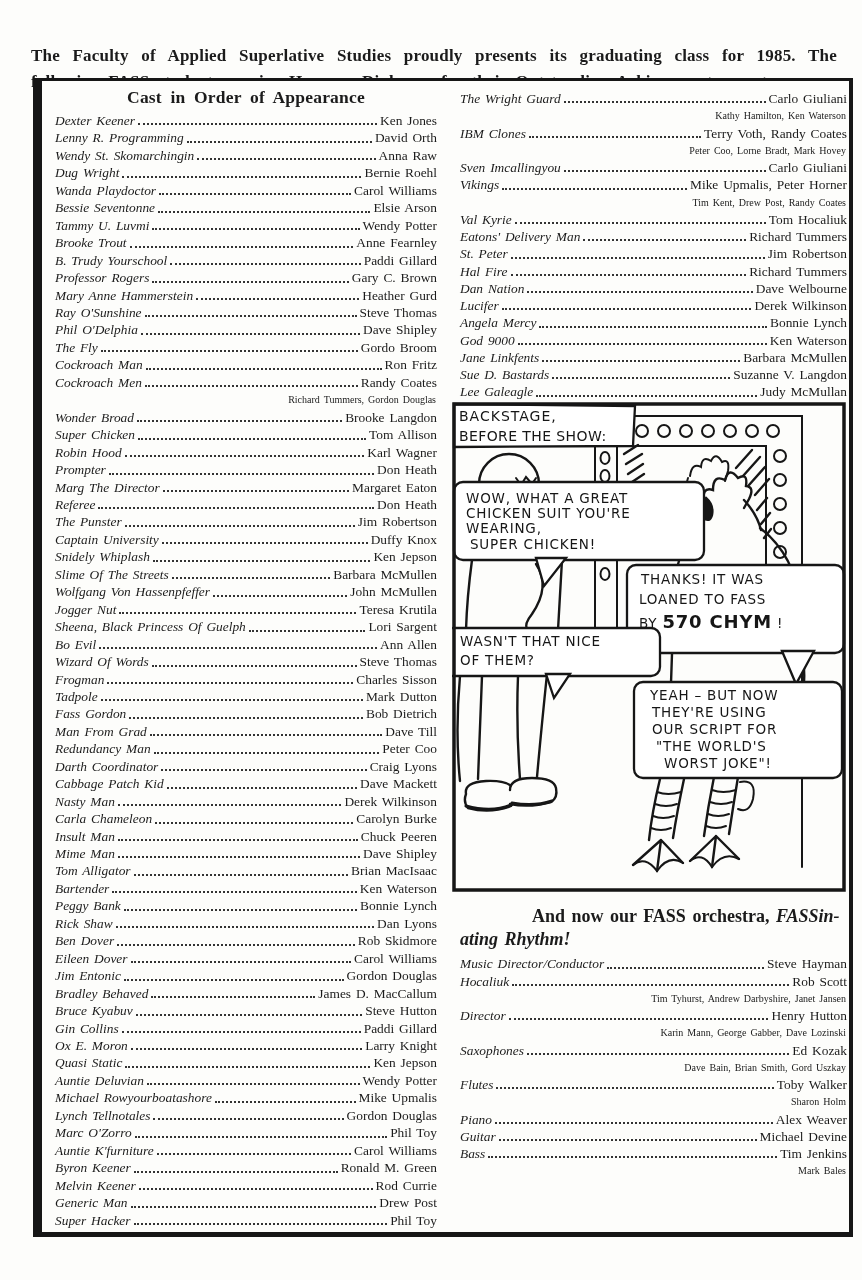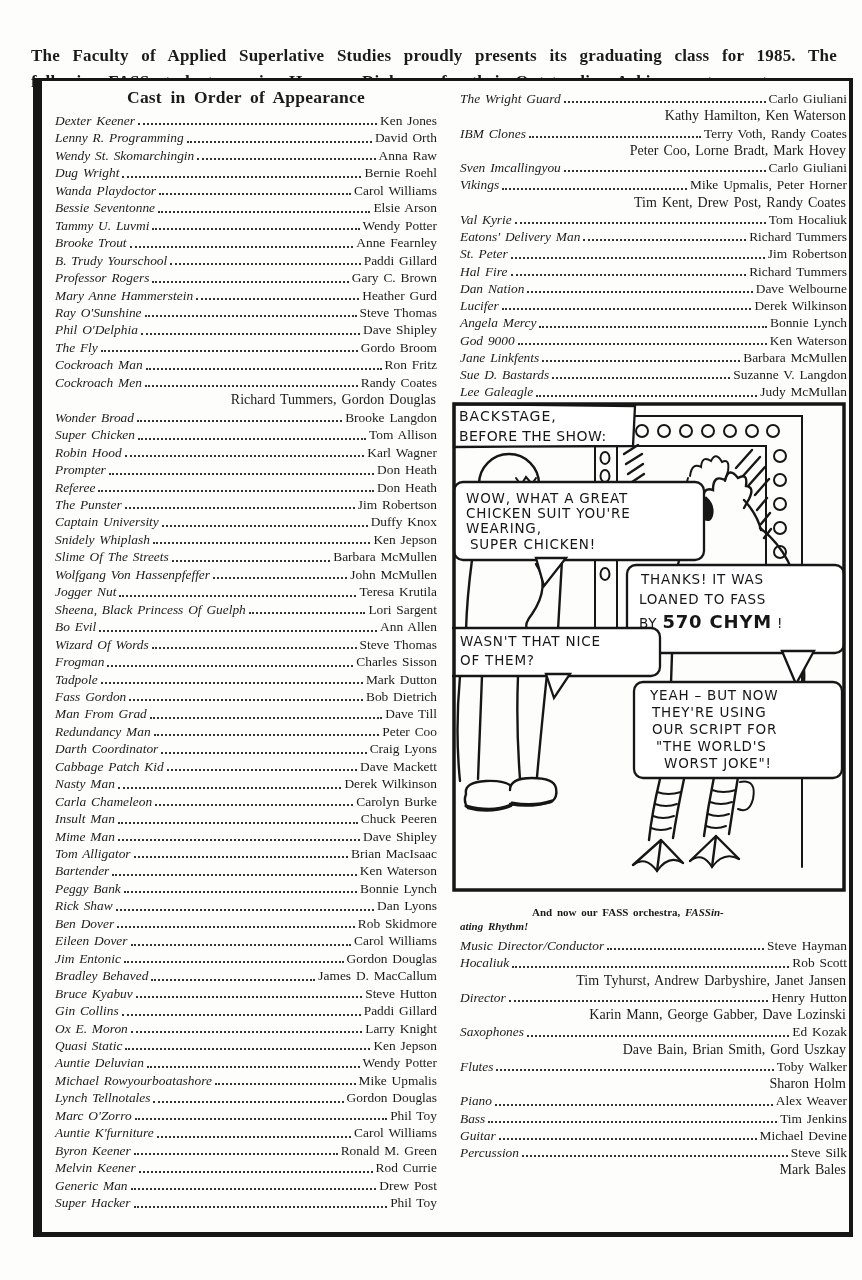--- a/index.html
+++ b/index.html
@@ -19,27 +19,27 @@
   .col-right{flex:1;box-sizing:border-box;padding:9px 2px 0 14px;}
   .cast-title{margin:1px 0 4px;font-size:17.5px;font-weight:bold;text-align:center;
               word-spacing:4px;letter-spacing:.2px;}
   
   .cast-list{font-size:13.4px;}
   .row{display:flex;align-items:flex-end;line-height:17.45px;word-spacing:1.5px;white-space:nowrap;}
   .col-right .row{line-height:17.25px;}
   .role{font-style:italic;flex:0 0 auto;}
   .dots{flex:1 1 auto;min-width:8px;border-bottom:2px dotted #333;margin:0 3px 4px;}
   .name{flex:0 0 auto;}
-  .cont{line-height:17.45px;text-align:right;word-spacing:1.5px;font-size:14px;padding-right:1px;}
+  .cont{line-height:17.45px;text-align:right;word-spacing:1.5px;font-size:10px;padding-right:1px;}
   .col-right .cont{line-height:17.25px;}
   
   .comic{display:block;margin:1px 0 0 -8px;}
   .comic text{font-family:"DejaVu Sans",sans-serif;fill:#161616;}
   
-  .orch-heading{margin:13px 0 4px;font-size:11px;font-weight:bold;line-height:1.3;
+  .orch-heading{margin:13px 0 4px;font-size:18px;font-weight:bold;line-height:1.3;
                 text-indent:72px;word-spacing:2px;}
   .orch-heading em{font-style:italic;}
 </style>
 </head>
 <body>
 
 <div class="page">
 
   <p class="masthead">The Faculty of Applied Superlative Studies proudly presents its graduating class for 1985.  The following FASS students receive Honours Diplomas for their Outstanding Achievements on stage.</p>
 
@@ -223,20 +223,28 @@
 
             <div>
               <div class="row">
                 <span class="role">Prompter</span>
                 <span class="dots"></span>
                 <span class="name">Don Heath</span>
               </div>
 
             </div>
 
+            <div>
+              <div class="row">
+                <span class="role">Marg The Director</span>
+                <span class="dots"></span>
+                <span class="name">Margaret Eaton</span>
+              </div>
+
+            </div>
 
             <div>
               <div class="row">
                 <span class="role">Referee</span>
                 <span class="dots"></span>
                 <span class="name">Don Heath</span>
               </div>
 
             </div>
 
@@ -952,42 +960,37 @@
               <div class="row">
                 <span class="role">Piano</span>
                 <span class="dots"></span>
                 <span class="name">Alex Weaver</span>
               </div>
 
             </div>
 
             <div>
               <div class="row">
+                <span class="role">Guitar</span>
+                <span class="dots"></span>
+                <span class="name">Michael Devine</span>
+              </div>
+
+            </div>
+
+            <div>
+              <div class="row">
                 <span class="role">Bass</span>
                 <span class="dots"></span>
                 <span class="name">Tim Jenkins</span>
               </div>
 
             </div>
 
             <div>
-              <div class="row">
-                <span class="role">Guitar</span>
-                <span class="dots"></span>
-                <span class="name">Michael Devine</span>
-              </div>
-
-            </div>
-
-            <div>
-              <div class="row">
-                <span class="role">Percussion</span>
-                <span class="dots"></span>
-                <span class="name">Steve Silk</span>
-              </div>
               <div class="cont">Mark Bales</div>
             </div>
           </div>
       </div>
 
     </div>
   </div>
 </div>
 
 </body></html>

